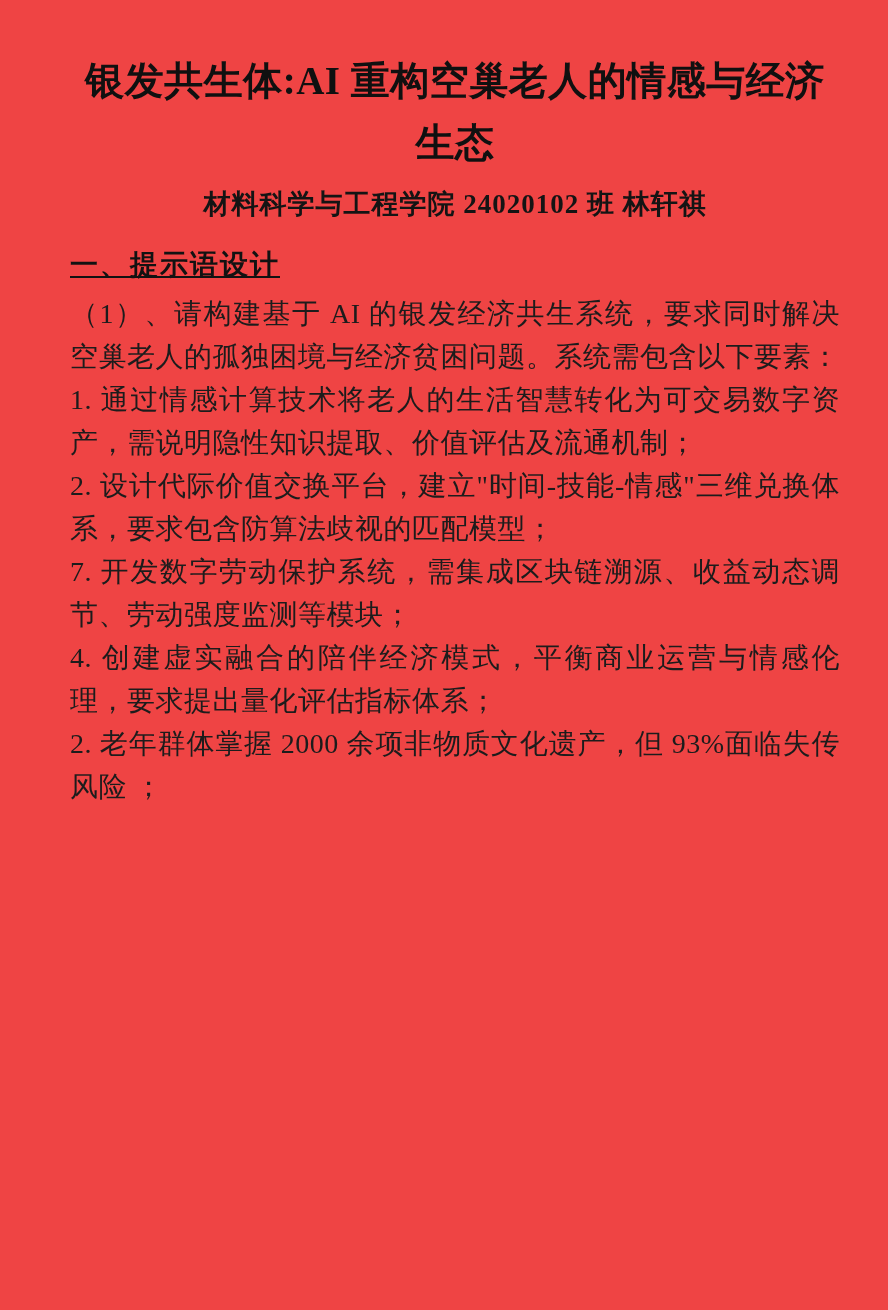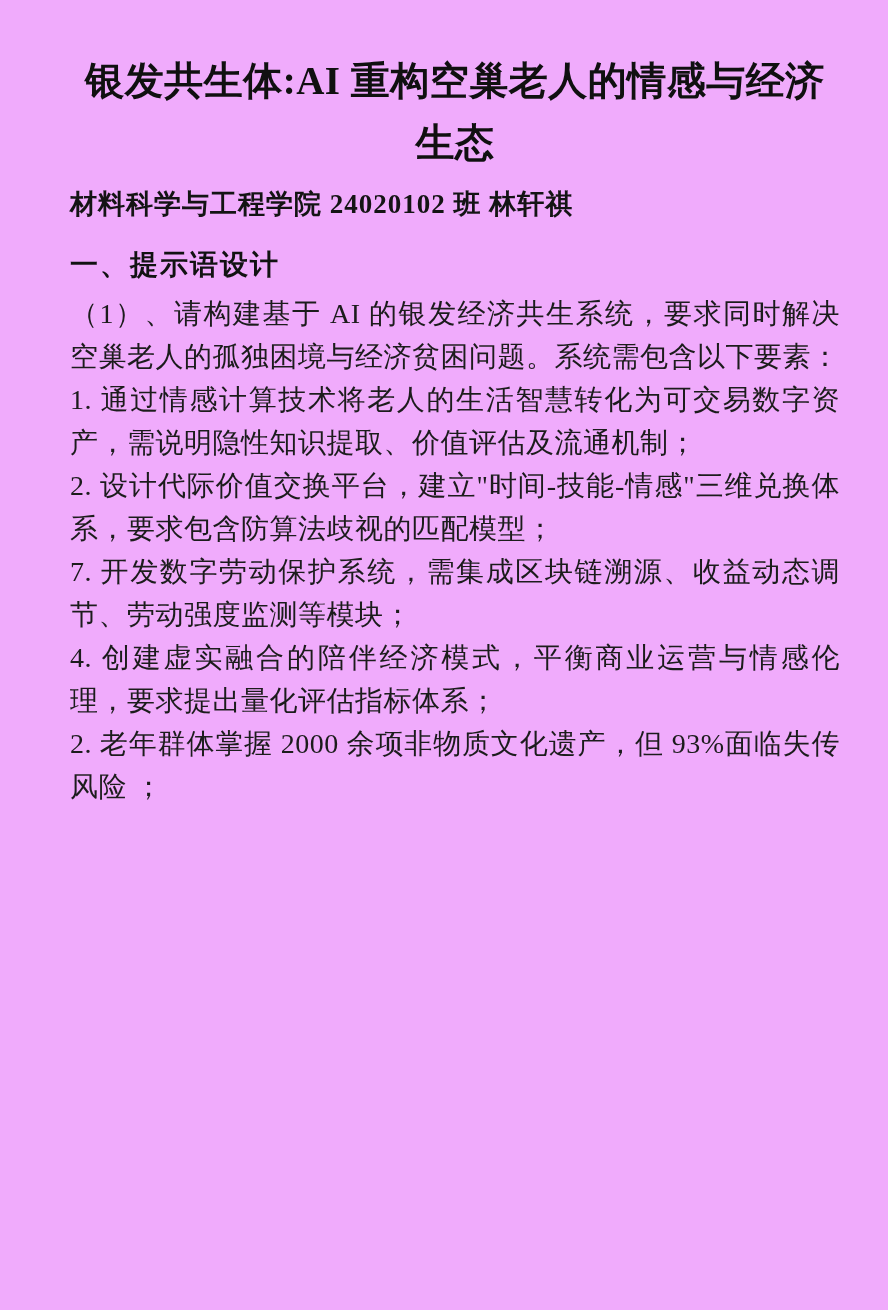--- a/index.html
+++ b/index.html
@@ -5,53 +5,55 @@
   html, body {
     margin: 0;
     padding: 0;
     background: #ffffff;
   }
   .page {
     position: relative;
     width: 888px;
     height: 1310px;
     margin: 0 auto;
-    background: #f0abfc;
+    background: #ef4444;
     box-sizing: border-box;
     padding: 50px 48px 40px 70px;
     color: #141414;
     overflow: hidden;
   }
   .doc-title {
     font-family: "Liberation Serif", serif;
     font-weight: bold;
     font-size: 39px;
     line-height: 62px;
     text-align: center;
     letter-spacing: 0.5px;
     margin: 0;
     color: #101010;
   }
   .doc-byline {
     font-family: "Liberation Serif", serif;
     font-weight: bold;
     font-size: 27px;
     line-height: 40px;
+    text-align: center;
     letter-spacing: 1px;
     margin: 10px 0 0 0;
     color: #141414;
   }
   .section-heading {
     font-family: "Liberation Sans", sans-serif;
     font-weight: bold;
     font-size: 28px;
     line-height: 38px;
     margin: 22px 0 0 0;
     letter-spacing: 2px;
     color: #121212;
+    text-decoration: underline;
   }
   .para-list {
     margin-top: 8px;
   }
   .para {
     font-family: "Liberation Serif", serif;
     font-size: 28px;
     line-height: 43px;
     text-align: justify;
     text-justify: inter-ideograph;

